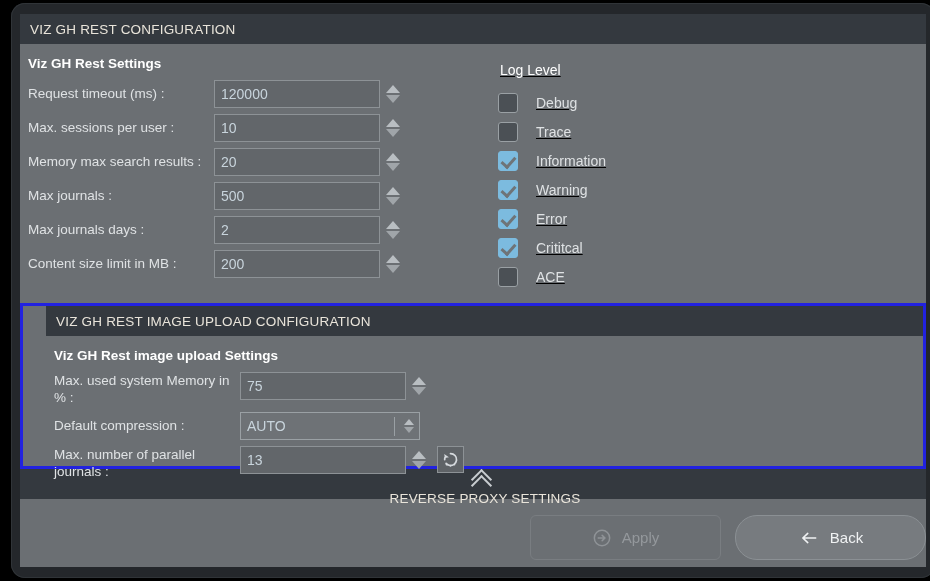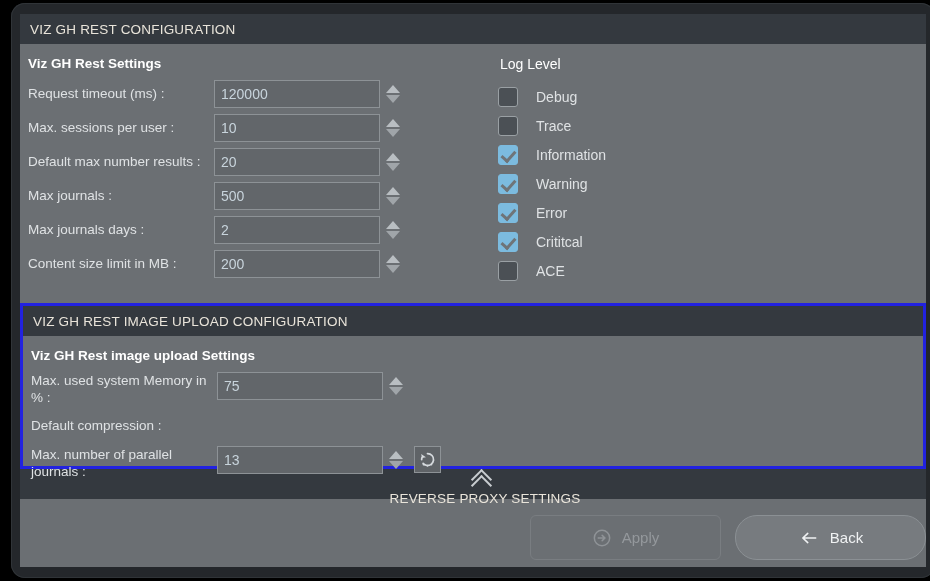--- a/index.html
+++ b/index.html
@@ -170,22 +170,23 @@
     border: 1px solid #8d9296;
     display: flex; align-items: center; justify-content: center;
     flex: 0 0 auto;
     cursor: pointer;
   }
 
   
   #log-level {
     position: absolute;
     left: 478px;
-    top: 0;
+    top: 6px;
     width: 260px;
+    text-decoration: underline;
   }
   .loglevel-title {
     color: #ffffff;
     font-size: 14px;
     padding: 12px 0 10px 2px;
   }
   .chk-row {
     display: flex;
     align-items: center;
     height: 29px;
@@ -215,20 +216,21 @@
   .chk-label {
     margin-left: 18px;
     color: #dfe2e4;
     font-size: 14px;
   }
 
   
   #image-upload-section {
     border: 3px solid #2222e0;
     margin-top: 3px;
+    padding-left: 23px;
   }
 
   
   #button-bar {
     position: absolute;
     left: 0; right: 0; bottom: 0;
     height: 58px;
     background: #6b6f73;
     display: flex;
     justify-content: flex-end;
@@ -295,21 +297,21 @@
           <div class="field-wrap">
             <input class="txt-input" type="text" value="10" style="">
             <div class="spin-arrows">
               <div class="tri-up"></div>
               <div class="tri-down"></div>
             </div>
           </div>
         </div>
 
         <div class="form-row">
-          <div class="row-label">Default max number results :</div>
+          <div class="row-label">Memory max search results :</div>
           <div class="field-wrap">
             <input class="txt-input" type="text" value="20" style="">
             <div class="spin-arrows">
               <div class="tri-up"></div>
               <div class="tri-down"></div>
             </div>
           </div>
         </div>
 
         <div class="form-row">
@@ -398,20 +400,30 @@
               <input class="txt-input" type="text" value="75" style="">
               <div class="spin-arrows">
                 <div class="tri-up"></div>
                 <div class="tri-down"></div>
               </div>
             </div>
           </div>
 
           <div class="form-row">
             <div class="row-label">Default compression :</div>
+            <div class="field-wrap">
+              <div class="combo">
+                <span>AUTO</span>
+                <span class="combo-sep"></span>
+                <span class="combo-arrows">
+                  <span class="tri-up"></span>
+                  <span class="tri-down"></span>
+                </span>
+              </div>
+            </div>
           </div>
 
           <div class="form-row">
             <div class="row-label two-line">Max. number of parallel journals :</div>
             <div class="field-wrap">
               <input class="txt-input" type="text" value="13" style="">
               <div class="spin-arrows">
                 <div class="tri-up"></div>
                 <div class="tri-down"></div>
               </div>

